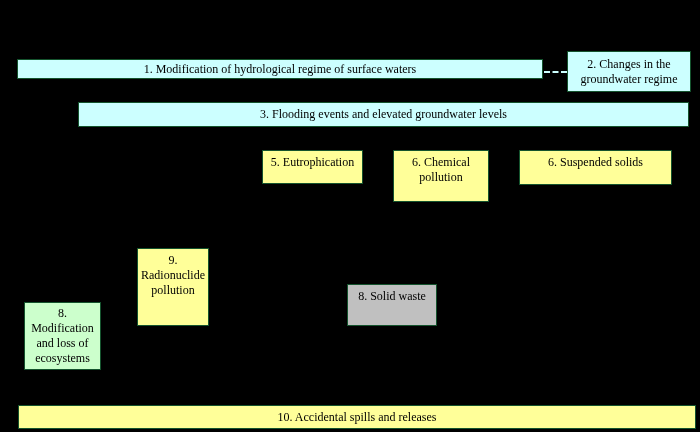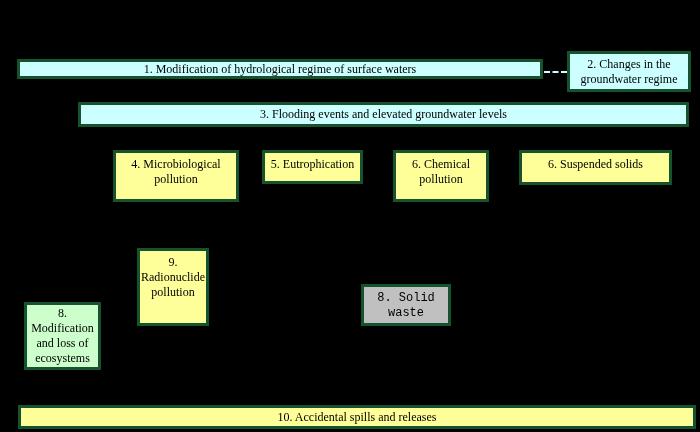--- a/index.html
+++ b/index.html
@@ -17,21 +17,21 @@
     font-size: 12px;
     line-height: 15px;
     color: #000000;
   }
   .box {
     position: absolute;
     display: flex;
     justify-content: center;
     text-align: center;
     box-sizing: border-box;
-    border: 3px solid #14532d;
+    border: 1px solid #14532d;
     padding: 0 3px;
   }
   .va-center { align-items: center; }
   .va-top { align-items: flex-start; padding-top: 4px; }
   .cyan   { background: #CCFFFF; }
   .yellow { background: #FFFF99; }
   .green  { background: #CCFFCC; }
   .gray   { background: #C0C0C0; }
   .connector {
     position: absolute;
@@ -44,30 +44,29 @@
 <div class="canvas">
 
   <div class="box cyan va-center" style="left:17px; top:59px; width:526px; height:20px;">1. Modification of hydrological regime of surface waters</div>
 
   <div class="connector" style="left:544px; top:71px; width:23px;"></div>
 
   <div class="box cyan va-center" style="left:567px; top:51px; width:124px; height:41px;">2. Changes in the groundwater regime</div>
 
   <div class="box cyan va-center" style="left:78px; top:102px; width:611px; height:25px;">3. Flooding events and elevated groundwater levels</div>
 
-  <div class="box yellow va-top" style="left:113px; top:150px; width:126px; height:52px;">4. Microbiological pollution</div>
 
   <div class="box yellow va-top" style="left:262px; top:150px; width:101px; height:34px;">5. Eutrophication</div>
 
   <div class="box yellow va-top" style="left:393px; top:150px; width:96px; height:52px;">6. Chemical pollution</div>
 
   <div class="box yellow va-top" style="left:519px; top:150px; width:153px; height:35px;">6. Suspended solids</div>
 
 
   <div class="box yellow va-top" style="left:137px; top:248px; width:72px; height:78px;">9. Radionuclide pollution</div>
 
-  <div class="box gray va-top" style="left:361px; top:284px; width:90px; height:42px;font-family:Liberation Mono, monospace;">8. Solid waste</div>
+  <div class="box gray va-top" style="left:347px; top:284px; width:90px; height:42px;">8. Solid waste</div>
 
   <div class="box green va-center" style="left:24px; top:302px; width:77px; height:68px;">8. Modification and loss of ecosystems</div>
 
   <div class="box yellow va-center" style="left:18px; top:405px; width:678px; height:24px;">10. Accidental spills and releases</div>
 
 </div>
 
 </body></html>

